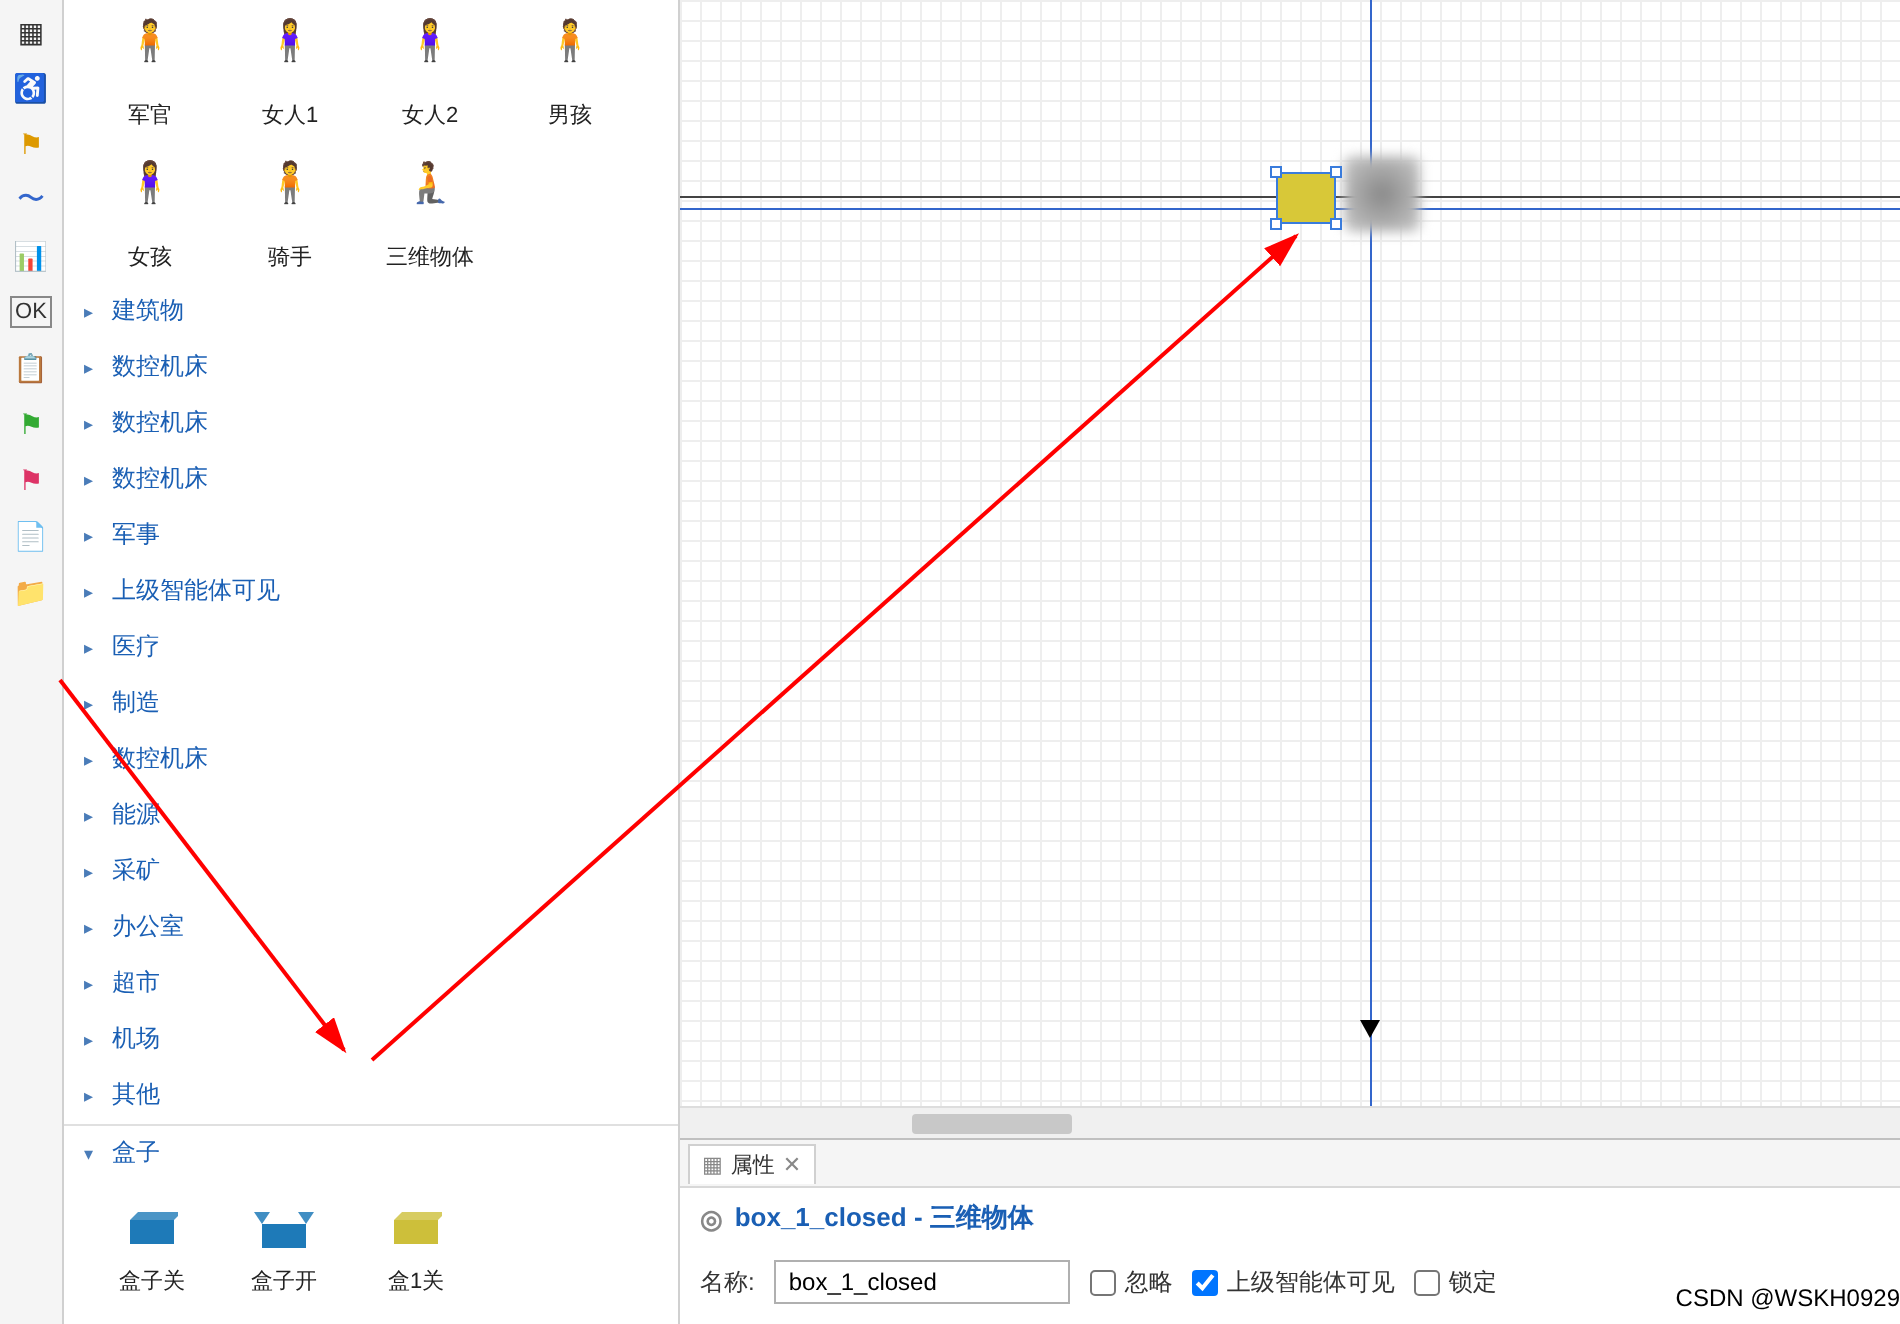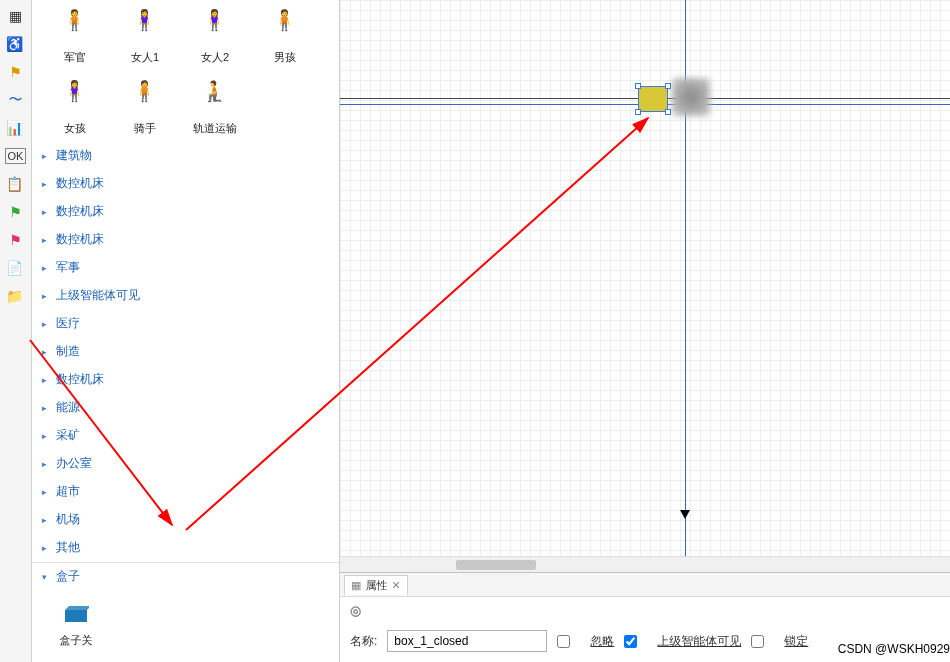--- a/index.html
+++ b/index.html
@@ -192,24 +192,24 @@
     .props-form {
       display: flex;
       align-items: center;
       padding: 6px 10px 10px;
       gap: 10px;
       font-size: 12px;
     }
     .form-input {
       border: 1px solid #b0b0b0;
       padding: 3px 6px;
-      width: 160px;
+      width: 148px;
       font-size: 12px;
     }
-    .chk { display:flex; align-items:center; gap:20px;text-decoration:underline; }
+    .chk { display:flex; align-items:center; gap:4px; }
     .chk input { width:13px; height:13px; }
     .watermark {
       position: absolute;
       right: 0; bottom: 6px;
       color: #000000;
       font-size: 12px;
       pointer-events: none;
     }
     
     .arrow-svg { position:absolute; left:0; top:0; pointer-events:none; }
@@ -276,21 +276,21 @@
       <div class="palette-item">
         <div class="palette-thumb">🧍‍♀️</div>
         <div class="palette-label">女孩</div>
       </div>
       <div class="palette-item">
         <div class="palette-thumb">🧍</div>
         <div class="palette-label">骑手</div>
       </div>
       <div class="palette-item">
         <div class="palette-thumb">🧎</div>
-        <div class="palette-label">轨道运输</div>
+        <div class="palette-label">三维物体</div>
       </div>
     </div>
   <div id="categories">
       <div class="category">
         <span class="cat-caret">▸</span>
         <span>建筑物</span>
       </div>
       <div class="category">
         <span class="cat-caret">▸</span>
         <span>数控机床</span>
@@ -356,20 +356,39 @@
     </div>
     <div class="box-row" id="boxes-row-1">
         <div class="box-item">
           <div class="box-thumb">
             <svg width="26" height="20" viewBox="0 0 26 20">
               <path d="M2 6 L24 6 L24 18 L2 18 Z" fill="#1e7ab8"></path>
               <path d="M2 6 L6 2 L28 2 L24 6 Z" fill="#1e7ab8" opacity="0.8"></path>
             </svg>
           </div>
           <div class="box-label">盒子关</div>
+        </div>
+        <div class="box-item">
+          <div class="box-thumb">
+            <svg width="30" height="24" viewBox="0 0 30 24">
+              <path d="M4 10 L26 10 L26 22 L4 22 Z" fill="#1e7ab8"></path>
+              <path d="M4 10 L0 4 L8 4 Z" fill="#1e7ab8" opacity="0.85"></path>
+              <path d="M26 10 L30 4 L22 4 Z" fill="#1e7ab8" opacity="0.85"></path>
+            </svg>
+          </div>
+          <div class="box-label">盒子开</div>
+        </div>
+        <div class="box-item">
+          <div class="box-thumb">
+            <svg width="26" height="20" viewBox="0 0 26 20">
+              <path d="M2 6 L24 6 L24 18 L2 18 Z" fill="#cdbf3a"></path>
+              <path d="M2 6 L6 2 L28 2 L24 6 Z" fill="#cdbf3a" opacity="0.8"></path>
+            </svg>
+          </div>
+          <div class="box-label">盒1关</div>
         </div>
       </div>
     <div class="box-row" id="boxes-row-2">
         <div class="box-item">
           <div class="box-thumb">
             <svg width="26" height="20" viewBox="0 0 26 20">
               <path d="M2 6 L24 6 L24 18 L2 18 Z" fill="#cdbf3a"></path>
               <path d="M2 6 L6 2 L28 2 L24 6 Z" fill="#cdbf3a" opacity="0.8"></path>
             </svg>
           </div>
@@ -409,20 +428,21 @@
   <div class="props-panel">
     <div class="props-tabs">
       <div class="tab">
         <span style="color:#888">▦</span>
         <span>属性</span>
         <span class="tab-close">✕</span>
       </div>
     </div>
     <div class="props-header">
       <span style="color:#888">◎</span>
+      <span>box_1_closed - 三维物体</span>
     </div>
     <div class="props-form">
       <span>名称:</span>
       <input class="form-input" value="box_1_closed" style="">
       <label class="chk">
         <input type="checkbox" style="">
         <span>忽略</span>
       </label>
       <label class="chk">
         <input type="checkbox" checked="" style="">

